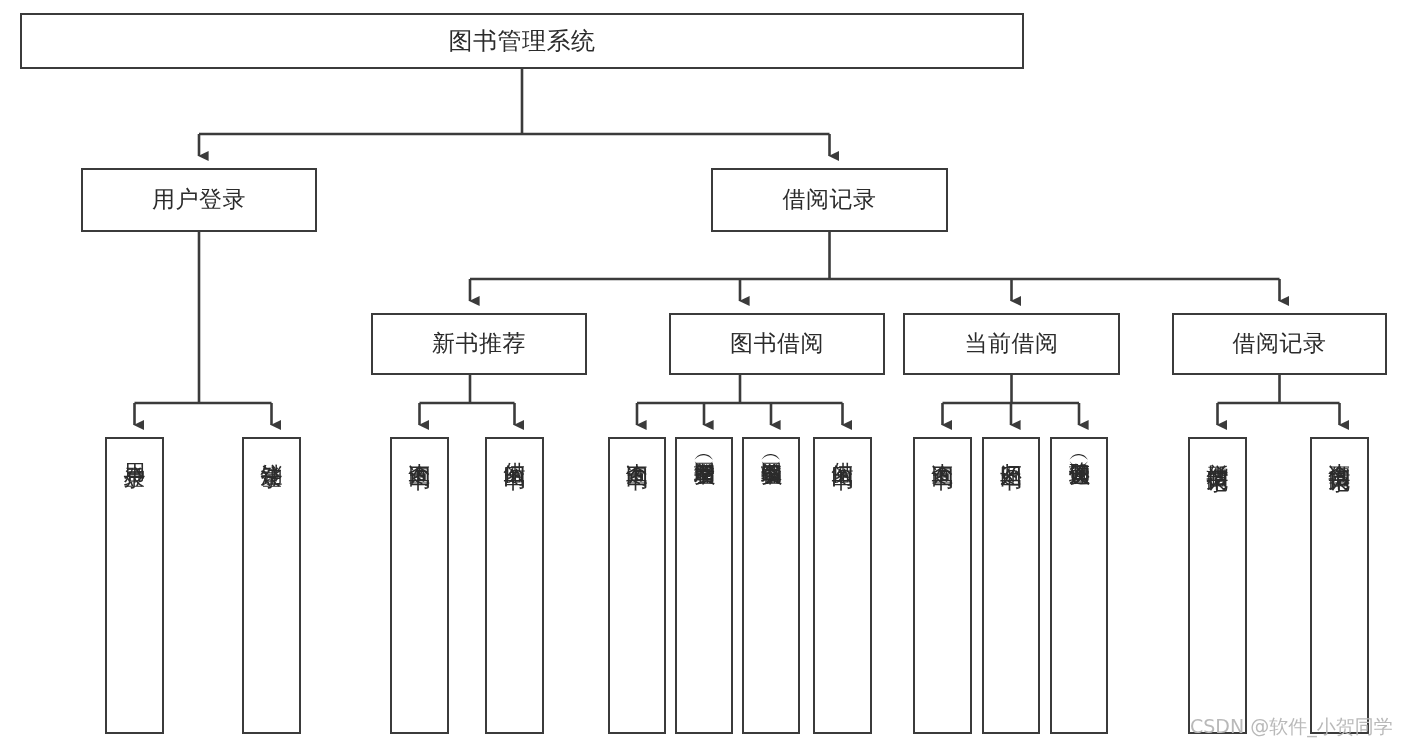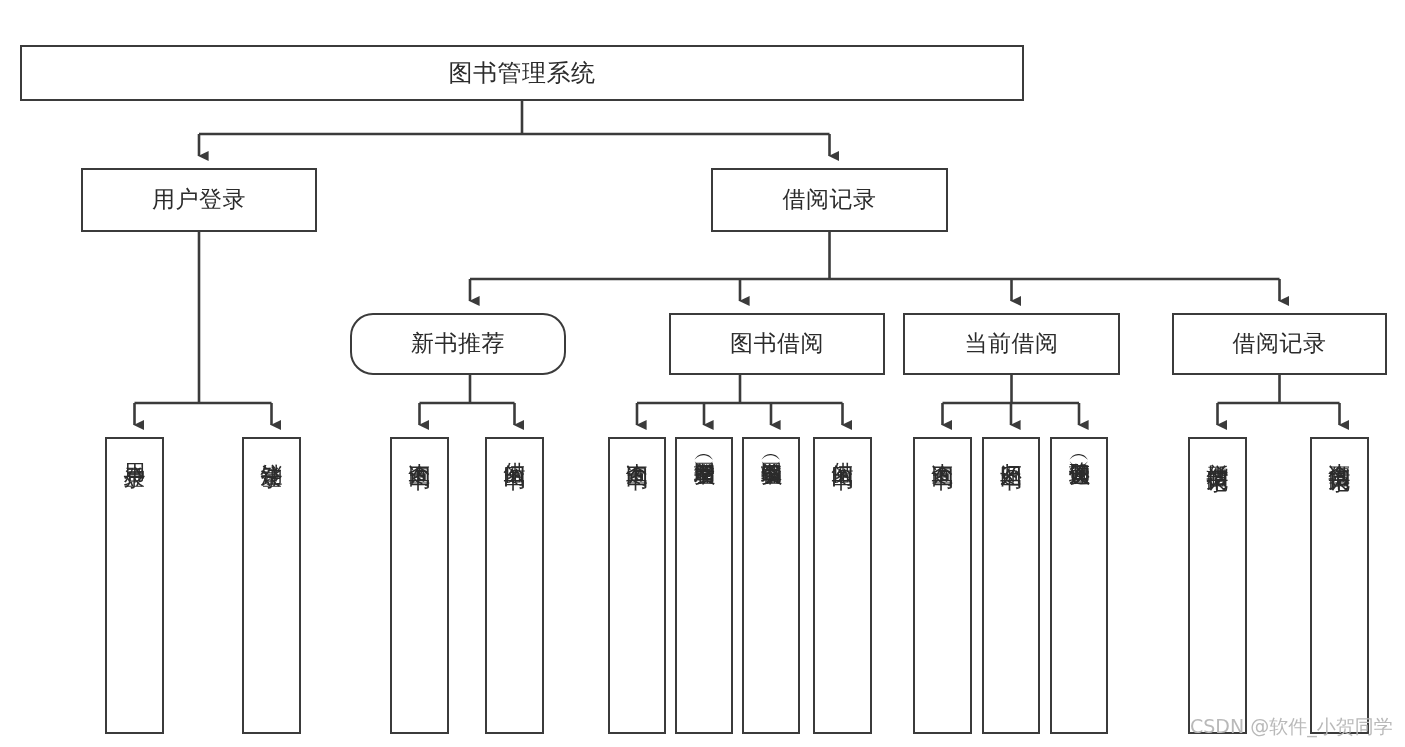--- a/index.html
+++ b/index.html
@@ -115,30 +115,30 @@
         <line x1="942.5" y1="403" x2="942.5" y2="425" stroke="#3b3b3b" stroke-width="2.6" fill="none" marker-end="url(#arrowhead)"></line>
         <line x1="1011" y1="403" x2="1011" y2="425" stroke="#3b3b3b" stroke-width="2.6" fill="none" marker-end="url(#arrowhead)"></line>
         <line x1="1079" y1="403" x2="1079" y2="425" stroke="#3b3b3b" stroke-width="2.6" fill="none" marker-end="url(#arrowhead)"></line>
         <line x1="1279.5" y1="375" x2="1279.5" y2="403" stroke="#3b3b3b" stroke-width="2.6" fill="none"></line>
         <line x1="1217.5" y1="403" x2="1339.5" y2="403" stroke="#3b3b3b" stroke-width="2.6" fill="none"></line>
         <line x1="1217.5" y1="403" x2="1217.5" y2="425" stroke="#3b3b3b" stroke-width="2.6" fill="none" marker-end="url(#arrowhead)"></line>
         <line x1="1339.5" y1="403" x2="1339.5" y2="425" stroke="#3b3b3b" stroke-width="2.6" fill="none" marker-end="url(#arrowhead)"></line>
       </g>
   </svg>
   <div id="node-layer">
-      <div class="node horizontal root" style="left: 20px; top: 13px; width: 1004px; height: 56px; border-color: rgb(59, 59, 59); margin-top: 32px;">
+      <div class="node horizontal root" style="left: 20px; top: 13px; width: 1004px; height: 56px; border-color: rgb(59, 59, 59);">
         <span class="label" style="color: rgb(43, 43, 43);">图书管理系统</span>
       </div>
       <div class="node horizontal" style="left: 81px; top: 168px; width: 236px; height: 64px; border-color: rgb(59, 59, 59);">
         <span class="label" style="color: rgb(43, 43, 43);">用户登录</span>
       </div>
       <div class="node horizontal" style="left: 711px; top: 168px; width: 237px; height: 64px; border-color: rgb(59, 59, 59);">
         <span class="label" style="color: rgb(43, 43, 43);">借阅记录</span>
       </div>
-      <div class="node horizontal" style="left: 350px; top: 313px; width: 216px; height: 62px; border-color: rgb(59, 59, 59); border-radius: 23px;">
+      <div class="node horizontal" style="left: 371px; top: 313px; width: 216px; height: 62px; border-color: rgb(59, 59, 59);">
         <span class="label" style="color: rgb(43, 43, 43);">新书推荐</span>
       </div>
       <div class="node horizontal" style="left: 669px; top: 313px; width: 216px; height: 62px; border-color: rgb(59, 59, 59);">
         <span class="label" style="color: rgb(43, 43, 43);">图书借阅</span>
       </div>
       <div class="node horizontal" style="left: 903px; top: 313px; width: 217px; height: 62px; border-color: rgb(59, 59, 59);">
         <span class="label" style="color: rgb(43, 43, 43);">当前借阅</span>
       </div>
       <div class="node horizontal" style="left: 1172px; top: 313px; width: 215px; height: 62px; border-color: rgb(59, 59, 59);">
         <span class="label" style="color: rgb(43, 43, 43);">借阅记录</span>

